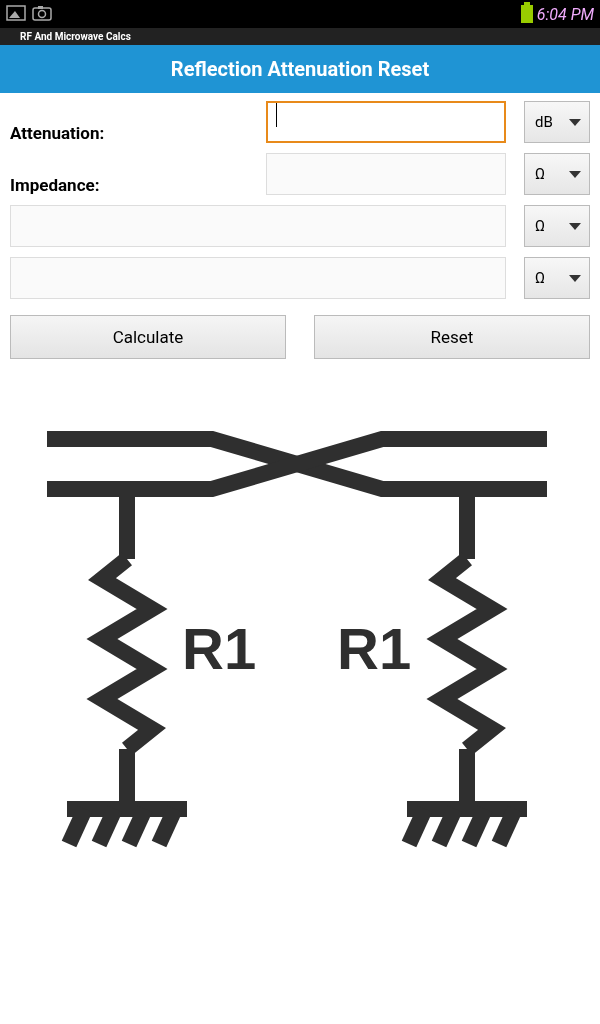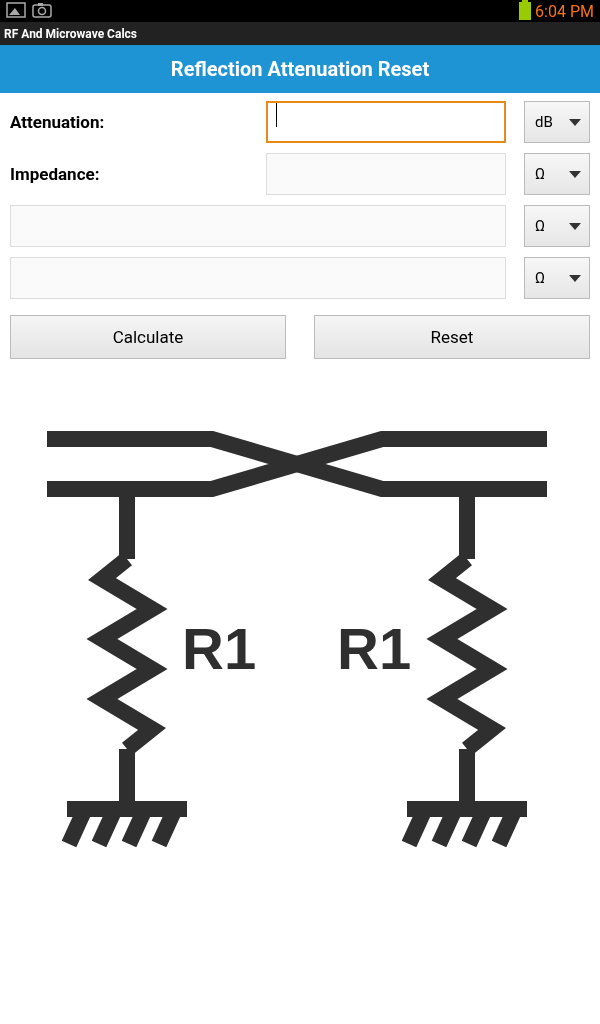--- a/index.html
+++ b/index.html
@@ -4,64 +4,65 @@
 <style>
 * { box-sizing: border-box; margin: 0; padding: 0; }
 body {
   width: 600px;
   height: 1024px;
   font-family: Roboto, Arial, sans-serif;
   background: #fff;
   overflow: hidden;
 }
 .status-bar {
-  height: 22px;
+  height: 28px;
   background: #000;
   display: flex;
   align-items: center;
   justify-content: space-between;
   padding: 0 6px;
-  color: #f97316;
+  color: #f0abfc;
   font-size: 14px;
+  font-style: italic;
 }
 .status-left { display: flex; gap: 6px; align-items: center; }
 .status-right { display: flex; gap: 4px; align-items: center; }
 .battery {
   width: 12px; height: 18px;
   background: #9c0;
   position: relative;
 }
 .battery::before {
   content:"";
   position:absolute;
   top:-3px; left:3px;
   width:6px;height:3px;background:#9c0;
 }
 .app-bar {
-  height: 23px;
+  height: 17px;
   background: #222;
   color: #fff;
-  font-size: 12px;
+  font-size: 10px;
   font-weight: bold;
   display: flex;
   align-items: center;
-  padding: 0 4px;
+  padding: 0 20px;
 }
 .title-bar {
   background: #1f94d4;
   color: #fff;
   text-align: center;
   font-size: 20px;
   font-weight: bold;
   padding: 12px 0;
 }
 .form-area { padding: 8px 10px 0 10px; }
 .form-row {
   display: flex;
-  align-items: center;
+  align-items: flex-end;
   margin-bottom: 10px;
   height: 42px;
 }
 .form-label {
   flex: 0 0 256px;
   font-size: 17px;
   font-weight: bold;
   color: #000;
 }
 .form-input {

